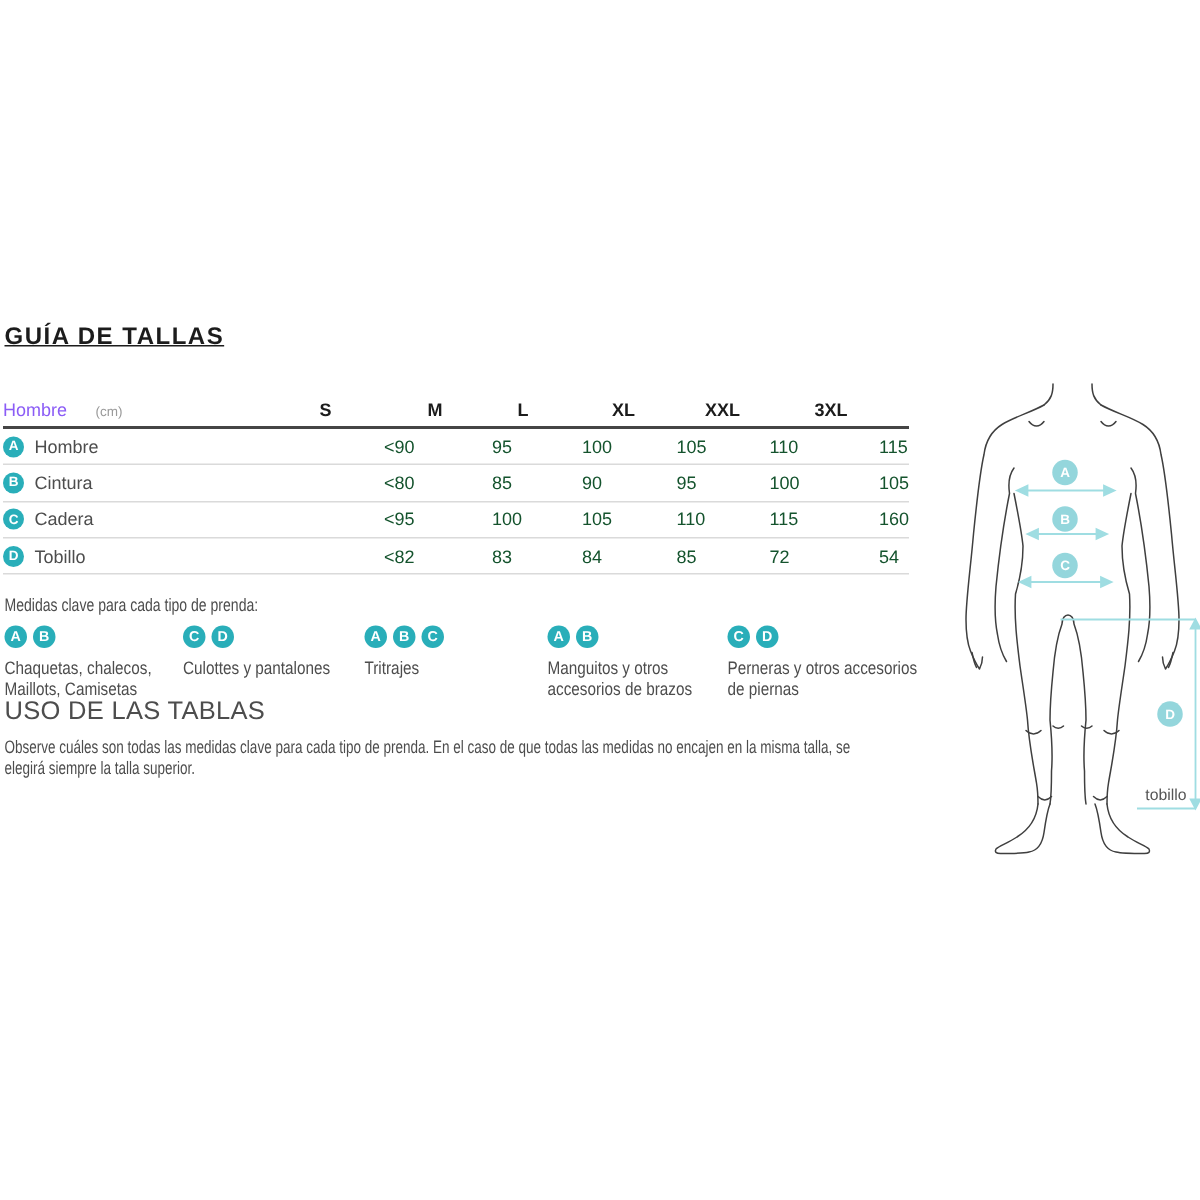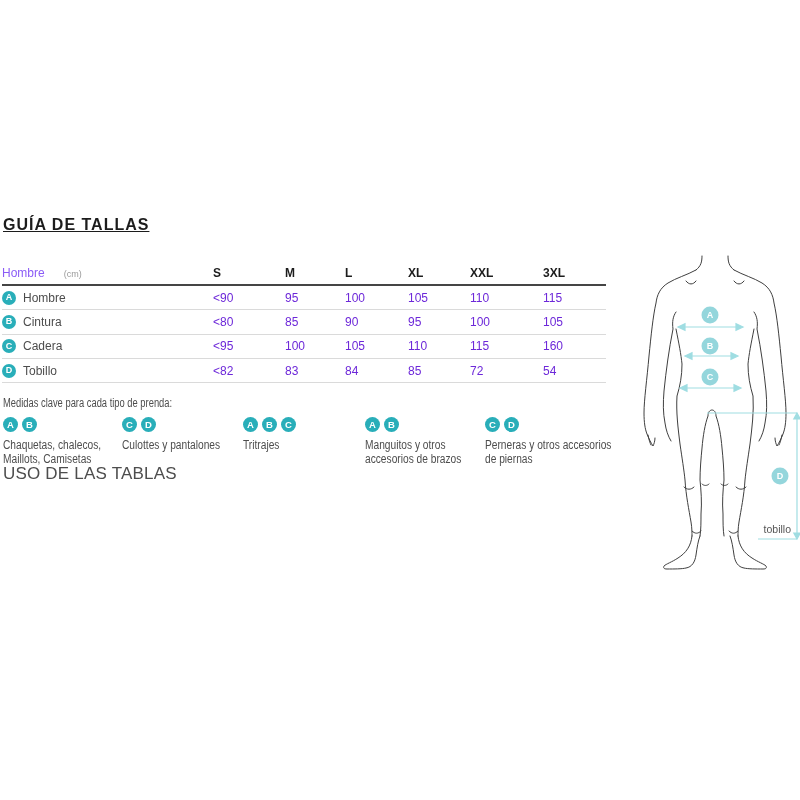--- a/index.html
+++ b/index.html
@@ -16,21 +16,21 @@
   .thead,.trow{
     display:grid;grid-template-columns:211px 72px 60px 63px 62px 73px 63px;
     align-items:center;
   }
   .thead{height:22px;border-bottom:2px solid #454545;}
   .trow{height:23.3px;border-bottom:1px solid #dadada;}
   .cell{text-align:left;white-space:nowrap;}
   .chead{font-weight:bold;color:#1c1c1c;}
   .hombre{font-weight:normal;color:#8b5cf6;}
   .unit{font-size:9px;color:#9a9a9a;margin-left:19px;}
-  .val{color:#6d28d9;}
+  .val{color:#14532d;margin-left:43px;}
   .labelcell{display:flex;align-items:center;gap:7px;}
   .badge{
     width:14px;height:14px;border-radius:50%;background:#29AEB9;color:#fff;
     font-size:9px;font-weight:bold;display:inline-flex;align-items:center;
     justify-content:center;flex:0 0 auto;line-height:1;
   }
   
   .legend-heading{
     position:absolute;left:3px;top:396px;font-size:12px;white-space:nowrap;
     transform:scaleX(.78);transform-origin:left top;
@@ -170,20 +170,25 @@
           <span class="badge lb">D</span>
         </div>
         <div class="ltext">
           <div>Perneras y otros accesorios</div>
           <div>de piernas</div>
         </div>
       </div>
     </div>
 
   <div class="usage-heading">USO DE LAS TABLAS</div>
+  <div class="usage-body">
+
+  <div class="uline">Observe cuáles son todas las medidas clave para cada tipo de prenda. En el caso de que todas las medidas no encajen en la misma talla, se</div>
+      <div class="uline">elegirá siempre la talla superior.</div>
+    </div>
 
   <div class="figure">
     <svg viewBox="0 0 160 320">
 
       <g fill="none" stroke="#3f3f3f" stroke-width="1" stroke-linecap="round" stroke-linejoin="round">
         <path d="M62,4 C62,10 61,14 56,18"></path>
         <path d="M88,4 C88,10 89,14 94,18"></path>
         <path d="M56,18 C47,23 36,26 28,31 C20,36 17,43 16,51 C13,64 11,84 9,104 C7,127 4,148 4,161 C4,170 5,177 7,182 C9,187 11,191 13,194 C14,192 15,189 15,186"></path>
         <path d="M8,183 C9,188 10,191 11,193"></path>
         <path d="M94,18 C103,23 114,26 122,31 C130,36 133,43 134,51 C137,64 139,84 141,104 C143,127 146,148 146,161 C146,170 145,177 143,182 C141,187 139,191 137,194 C136,192 135,189 135,186"></path>

